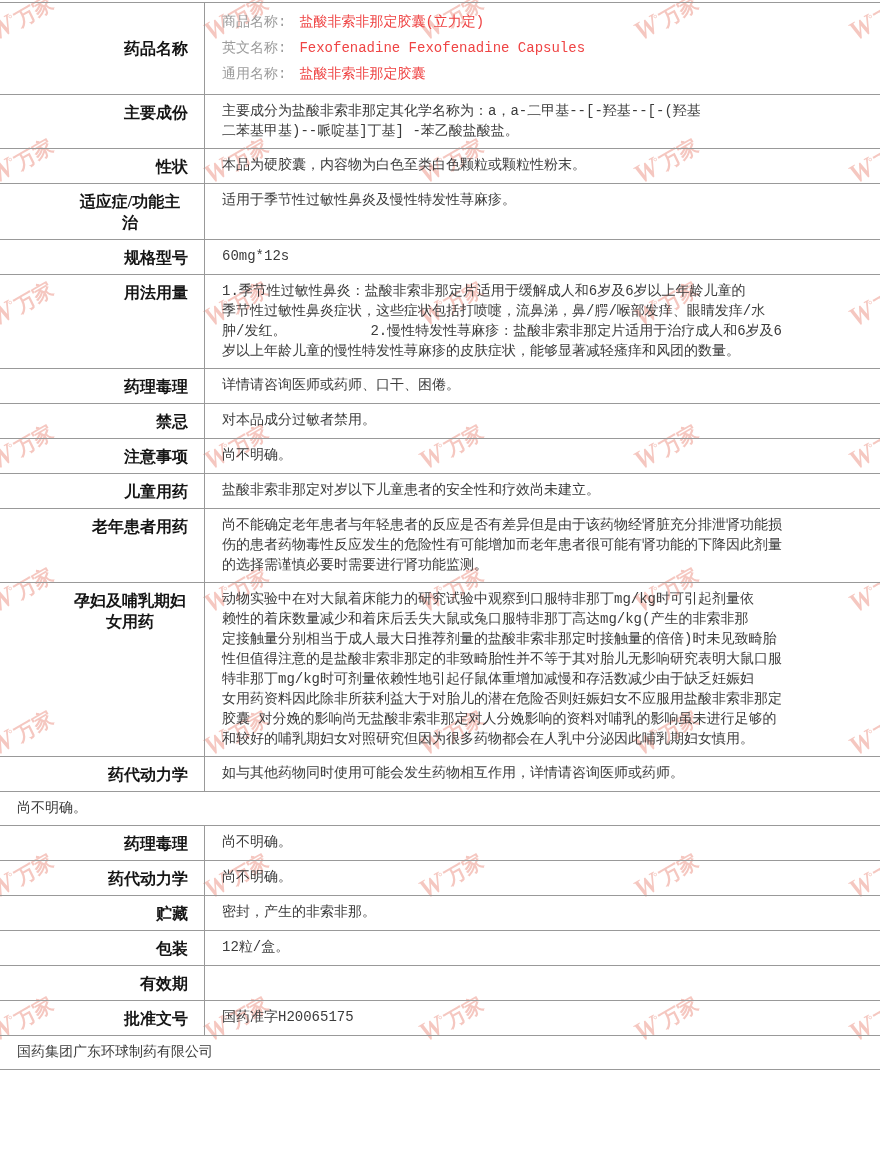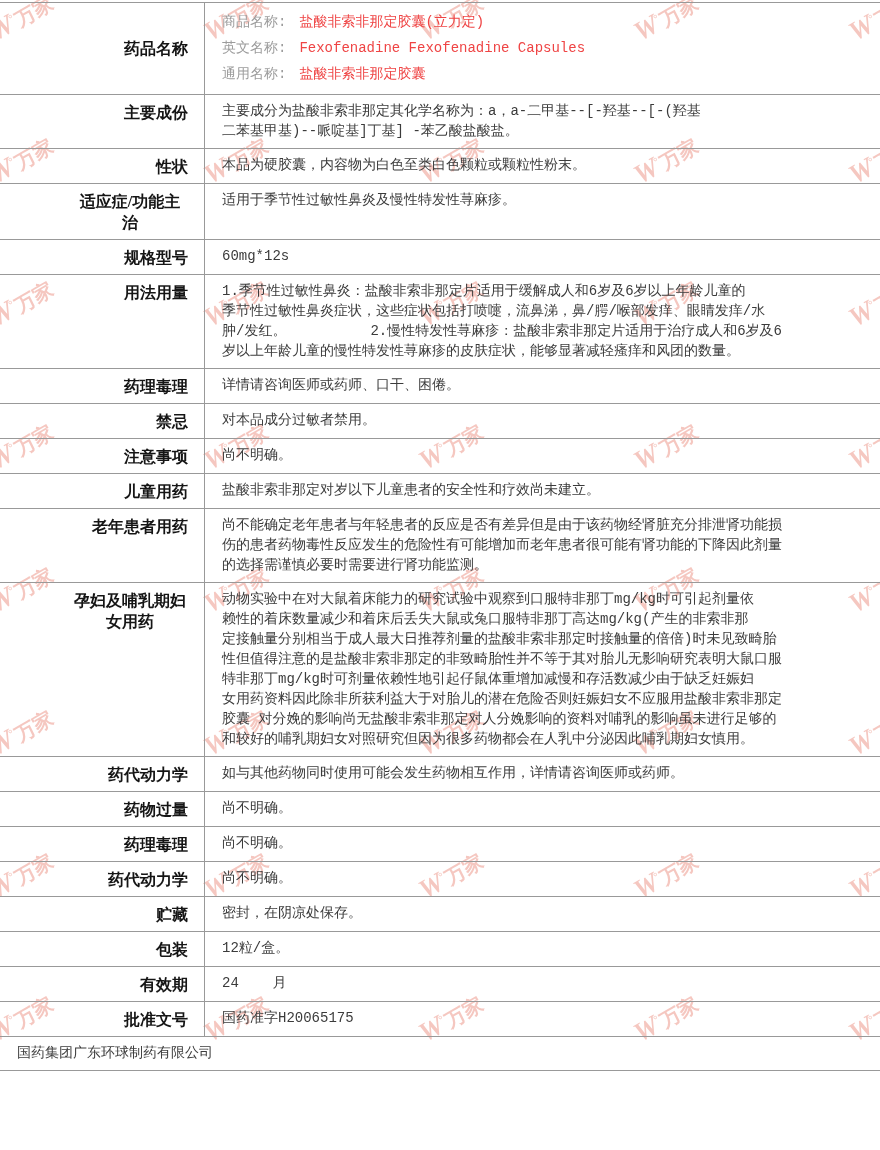--- a/index.html
+++ b/index.html
@@ -201,47 +201,45 @@
 胶囊 对分娩的影响尚无盐酸非索非那定对人分娩影响的资料对哺乳的影响虽未进行足够的
 和较好的哺乳期妇女对照研究但因为很多药物都会在人乳中分泌因此哺乳期妇女慎用。</span></div>
   </div>
 
   <div class="row">
     <div class="cell-label"><span class="label-inner">药代动力学</span></div>
     <div class="cell-content"><span class="content-text">如与其他药物同时使用可能会发生药物相互作用，详情请咨询医师或药师。</span></div>
   </div>
 
   <div class="row">
-    <div class="cell-label"><span class="label-inner">药物过量</span></div>
     <div class="cell-content"><span class="content-text">尚不明确。</span></div>
   </div>
 
   <div class="row">
     <div class="cell-label"><span class="label-inner">药理毒理</span></div>
     <div class="cell-content"><span class="content-text">尚不明确。</span></div>
   </div>
 
   <div class="row">
     <div class="cell-label"><span class="label-inner">药代动力学</span></div>
     <div class="cell-content"><span class="content-text">尚不明确。</span></div>
   </div>
 
   <div class="row">
     <div class="cell-label"><span class="label-inner">贮藏</span></div>
-    <div class="cell-content"><span class="content-text">密封，在阴凉处保存。</span></div>
+    <div class="cell-content"><span class="content-text">密封，产生的非索非那。</span></div>
   </div>
 
   <div class="row">
     <div class="cell-label"><span class="label-inner">包装</span></div>
     <div class="cell-content"><span class="content-text">12粒/盒。</span></div>
   </div>
 
   <div class="row">
     <div class="cell-label"><span class="label-inner">有效期</span></div>
-    <div class="cell-content"><span class="content-text">24    月</span></div>
   </div>
 
   <div class="row">
     <div class="cell-label"><span class="label-inner">批准文号</span></div>
     <div class="cell-content"><span class="content-text">国药准字H20065175</span></div>
   </div>
 
   <div class="row">
     <div class="cell-content"><span class="content-text">国药集团广东环球制药有限公司</span></div>
   </div>

